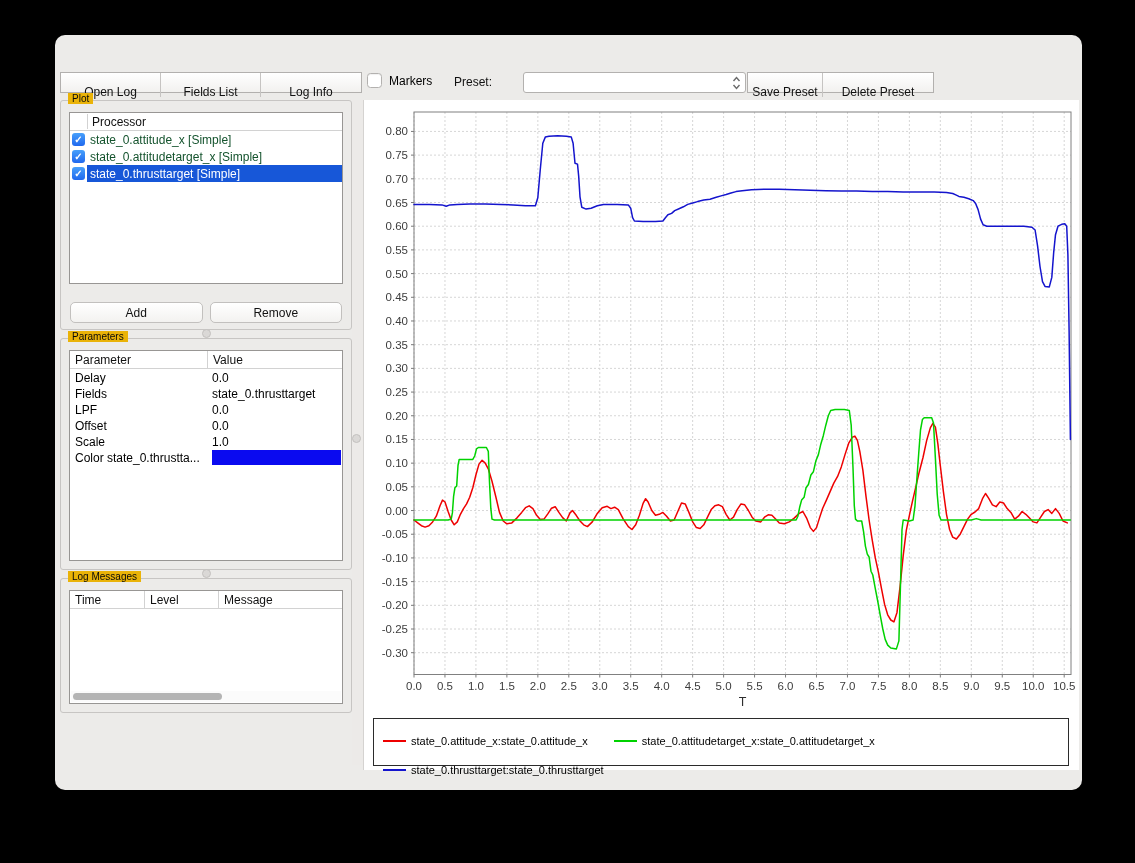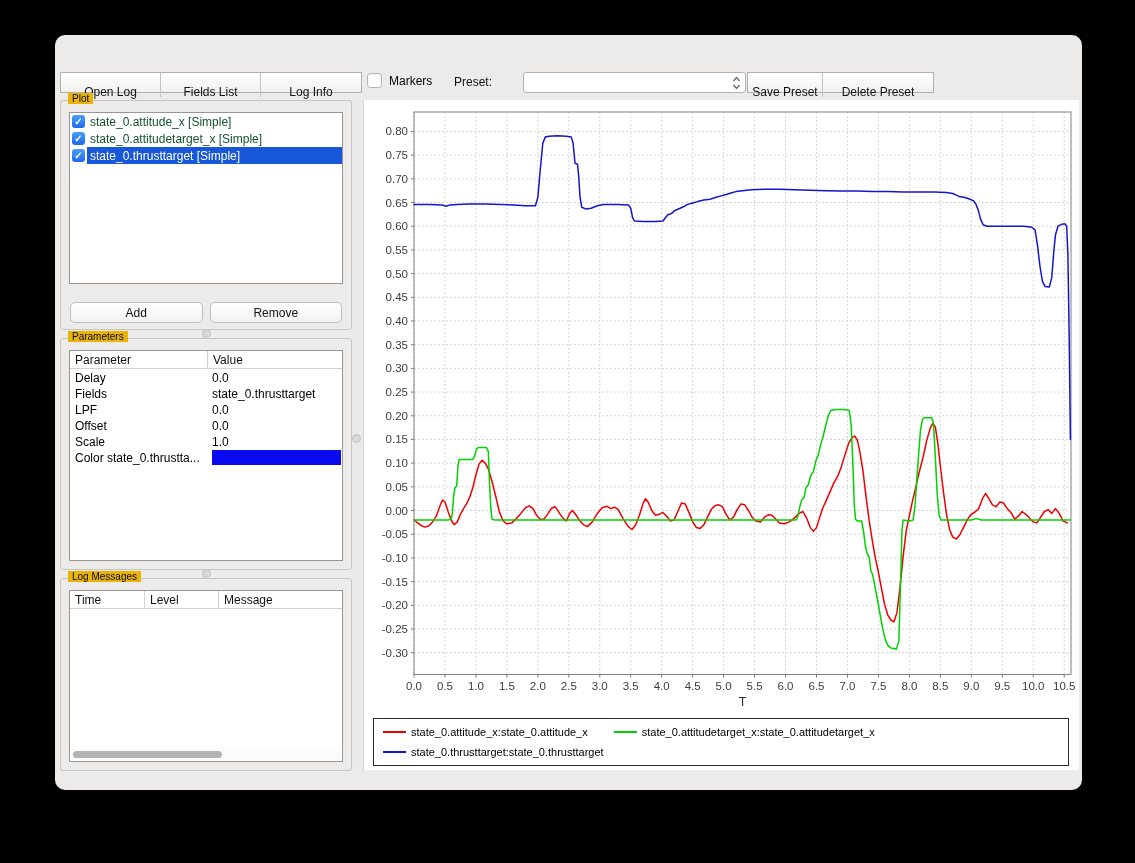--- a/index.html
+++ b/index.html
@@ -53,21 +53,21 @@
   .combo .preset-value { flex:1; padding-left:5px; font-size:12px; color:#111; }
 
   
   .panel { position:absolute; border:1px solid #c7c5c3; border-radius:3px; }
   .panel-title {
     position:absolute; top:-8px; left:7px; background:#eab308;
     padding:0 4px; font-size:10px; color:#0a0a0a;
   }
   .panel-plot   { left:5px; top:65px;  width:292px; height:230px; }
   .panel-params { left:5px; top:303px; width:292px; height:232px; }
-  .panel-log    { left:5px; top:543px; width:292px; height:193px; }
+  .panel-log    { left:5px; top:543px; width:292px; height:135px; }
 
   .listbox {
     position:absolute; left:8px; top:11px; right:8px; height:172px;
     background:#fff; border:1px solid #989694; overflow:hidden;
   }
   .list-header {
     height:18px; border-bottom:1px solid #d2d2d2; position:relative;
     font-size:12px; color:#111; display:flex; align-items:center; padding-left:22px;
   }
   .list-header .col-div { position:absolute; left:17px; top:1px; bottom:1px; width:1px; background:#d2d2d2; }
@@ -119,21 +119,21 @@
   
   .chart-area {
     position:absolute; left:308px; top:65px; width:715px; height:670px;
     background:#fff; border-left:1px solid #d5d3d1;
   }
   .legend-box {
     position:absolute; left:9px; top:618px; width:696px; height:48px;
     border:1px solid #2b2b2b; background:#fff;
     padding:3px 9px; font-size:11px; color:#000;
   }
-  .legend-row { height:20px; display:flex; align-items:center; gap:26px; }
+  .legend-row { height:20px; display:flex; align-items:center; gap:26px;margin-top:9px; }
   .legend-item { display:flex; align-items:center; gap:5px; }
   .legend-line { width:23px; height:2px; flex:none; }
 </style>
 </head>
 <body>
 
 <div class="window">
 
 
   <div class="toolbar">
@@ -156,20 +156,24 @@
     </div>
     <div class="btn-seg seg-preset">
       <button style="width:75px">Save Preset</button>
       <button style="width:110px">Delete Preset</button>
     </div>
   </div>
 
   <div class="panel panel-plot">
     <span class="panel-title">Plot</span>
     <div class="listbox">
+      <div class="list-header">
+        <span class="col-div"></span>
+        <span>Processor</span>
+      </div>
       <div id="plot-list-rows">
           <div class="plist-row">
             <span class="plist-cb-cell">
               <span class="mac-cb">✓</span>
             </span>
             <span class="plist-label">state_0.attitude_x [Simple]</span>
           </div>
           <div class="plist-row">
             <span class="plist-cb-cell">
               <span class="mac-cb">✓</span>

